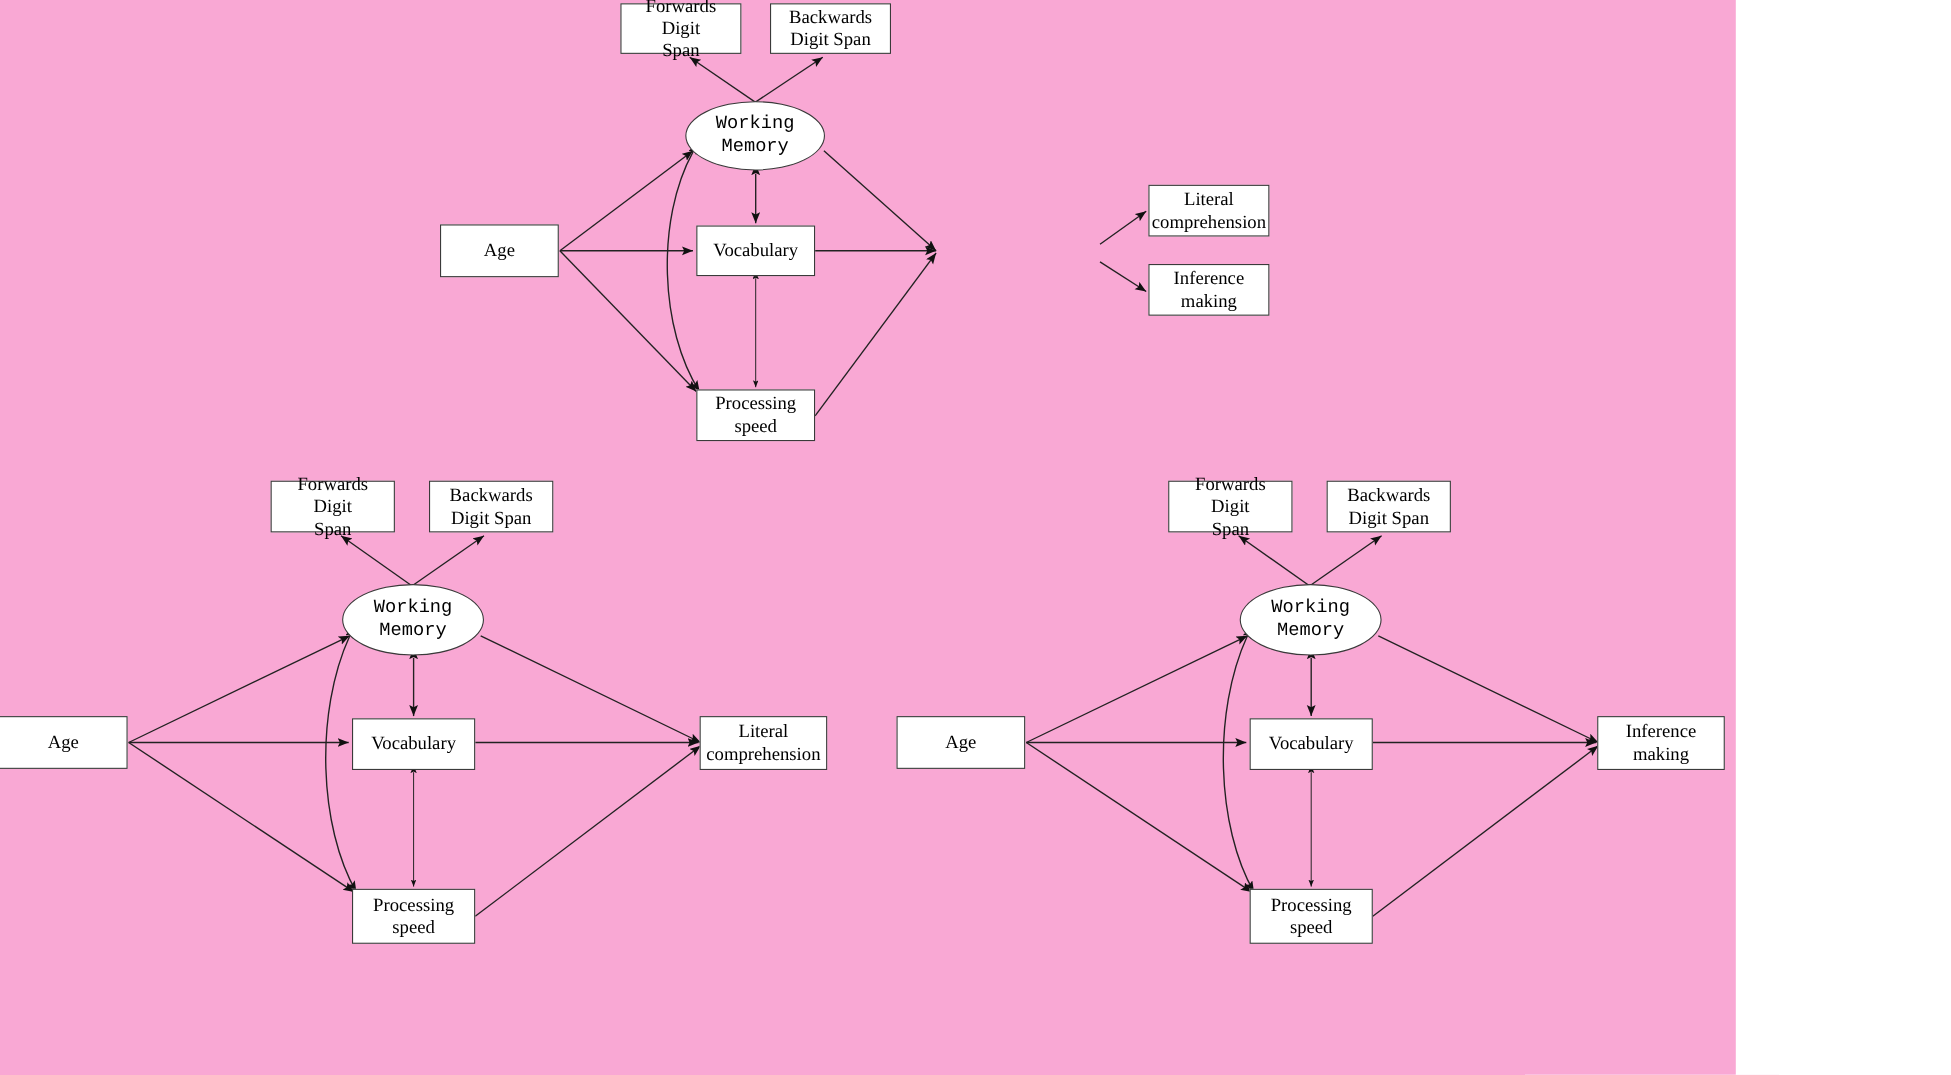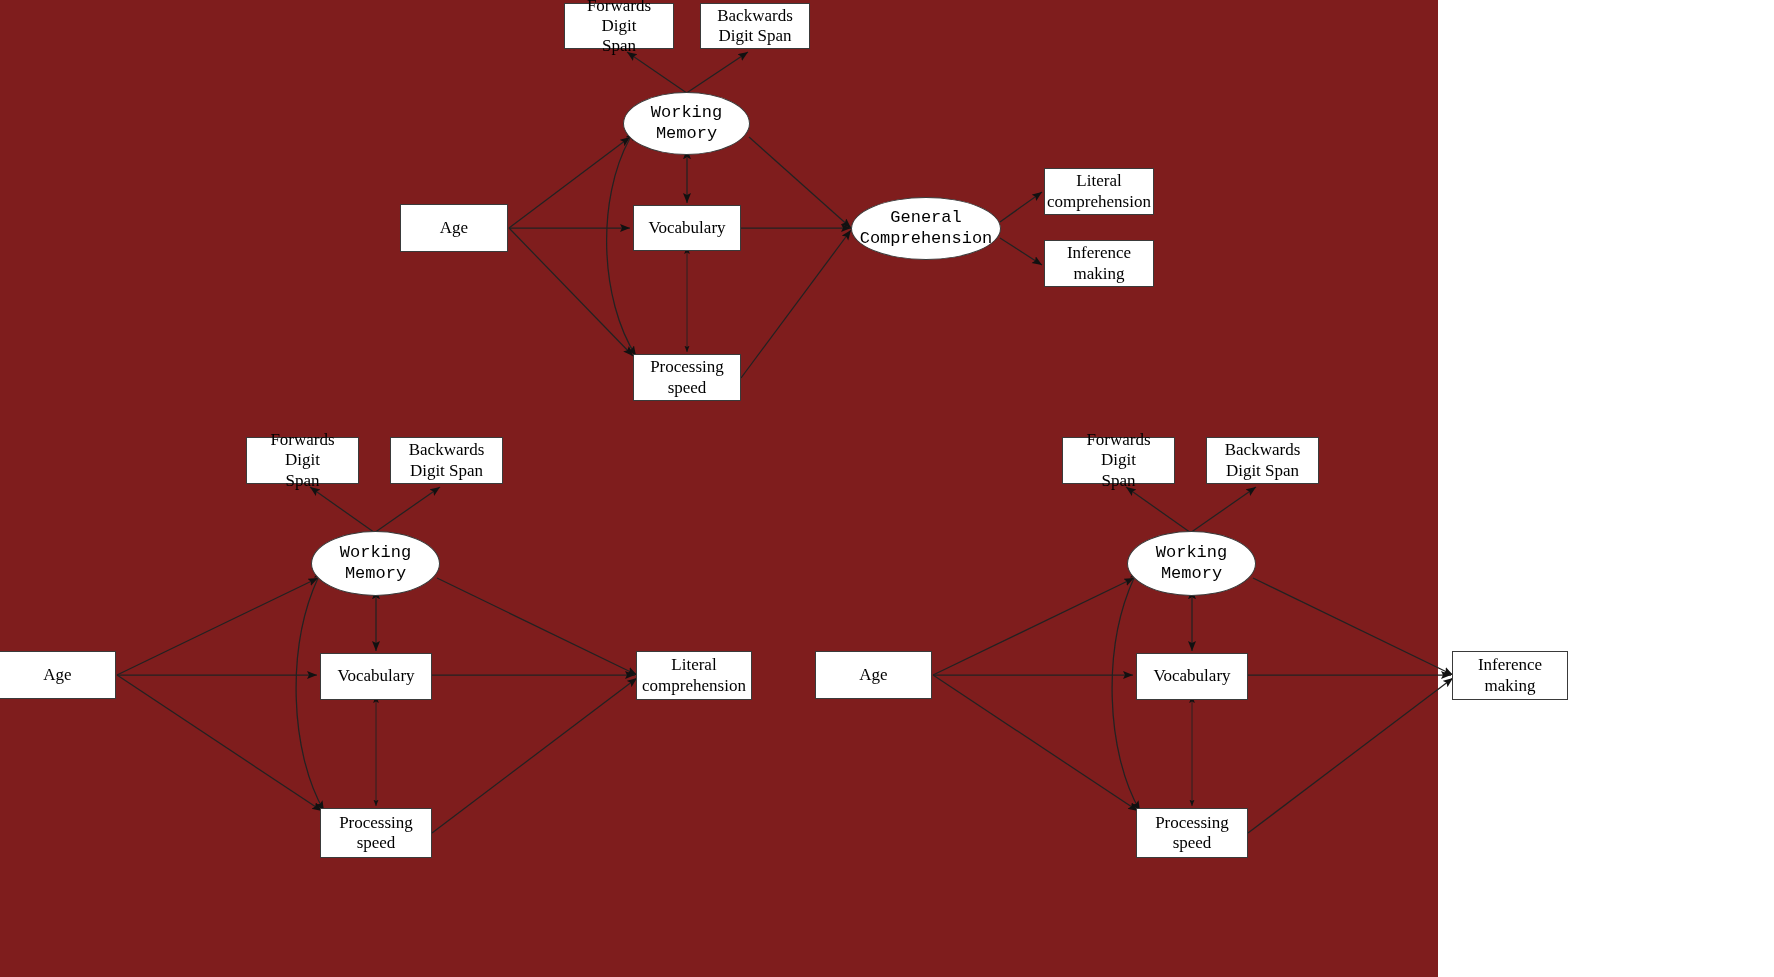--- a/index.html
+++ b/index.html
@@ -9,23 +9,23 @@
   }
   body {
     width: 1774px;
     height: 977px;
     font-family: "Liberation Serif", "DejaVu Serif", serif;
     color: #000000;
     overflow: hidden;
   }
   #canvas {
     position: relative;
-    width: 1438px;
+    width: 1578px;
     height: 977px;
-    background: #7f1d1d;
+    background: #f9a8d4;
   }
   svg.wires {
     position: absolute;
     left: 0;
     top: 0;
     width: 1774px;
     height: 977px;
     overflow: visible;
   }
   .node {
@@ -143,24 +143,20 @@
   <div class="node rect" style="left:400px; top:204px; width:108px; height:48px;">
     <span>Age</span>
   </div>
   <div class="node rect" style="left:633px; top:205px; width:108px; height:46px;">
     <span>Vocabulary</span>
   </div>
   <div class="node rect" style="left:633px; top:354px; width:108px; height:47px;">
     <span>Processing
 speed</span>
   </div>
-  <div class="node ellipse" style="left:851px; top:197px; width:150px; height:63px;">
-    <span>General
-Comprehension</span>
-  </div>
   <div class="node rect" style="left:1044px; top:168px; width:110px; height:47px;">
     <span>Literal
 comprehension</span>
   </div>
   <div class="node rect" style="left:1044px; top:240px; width:110px; height:47px;">
     <span>Inference
 making</span>
   </div>
 
   <div class="node rect" style="left:246px; top:437px; width:113px; height:47px;">

